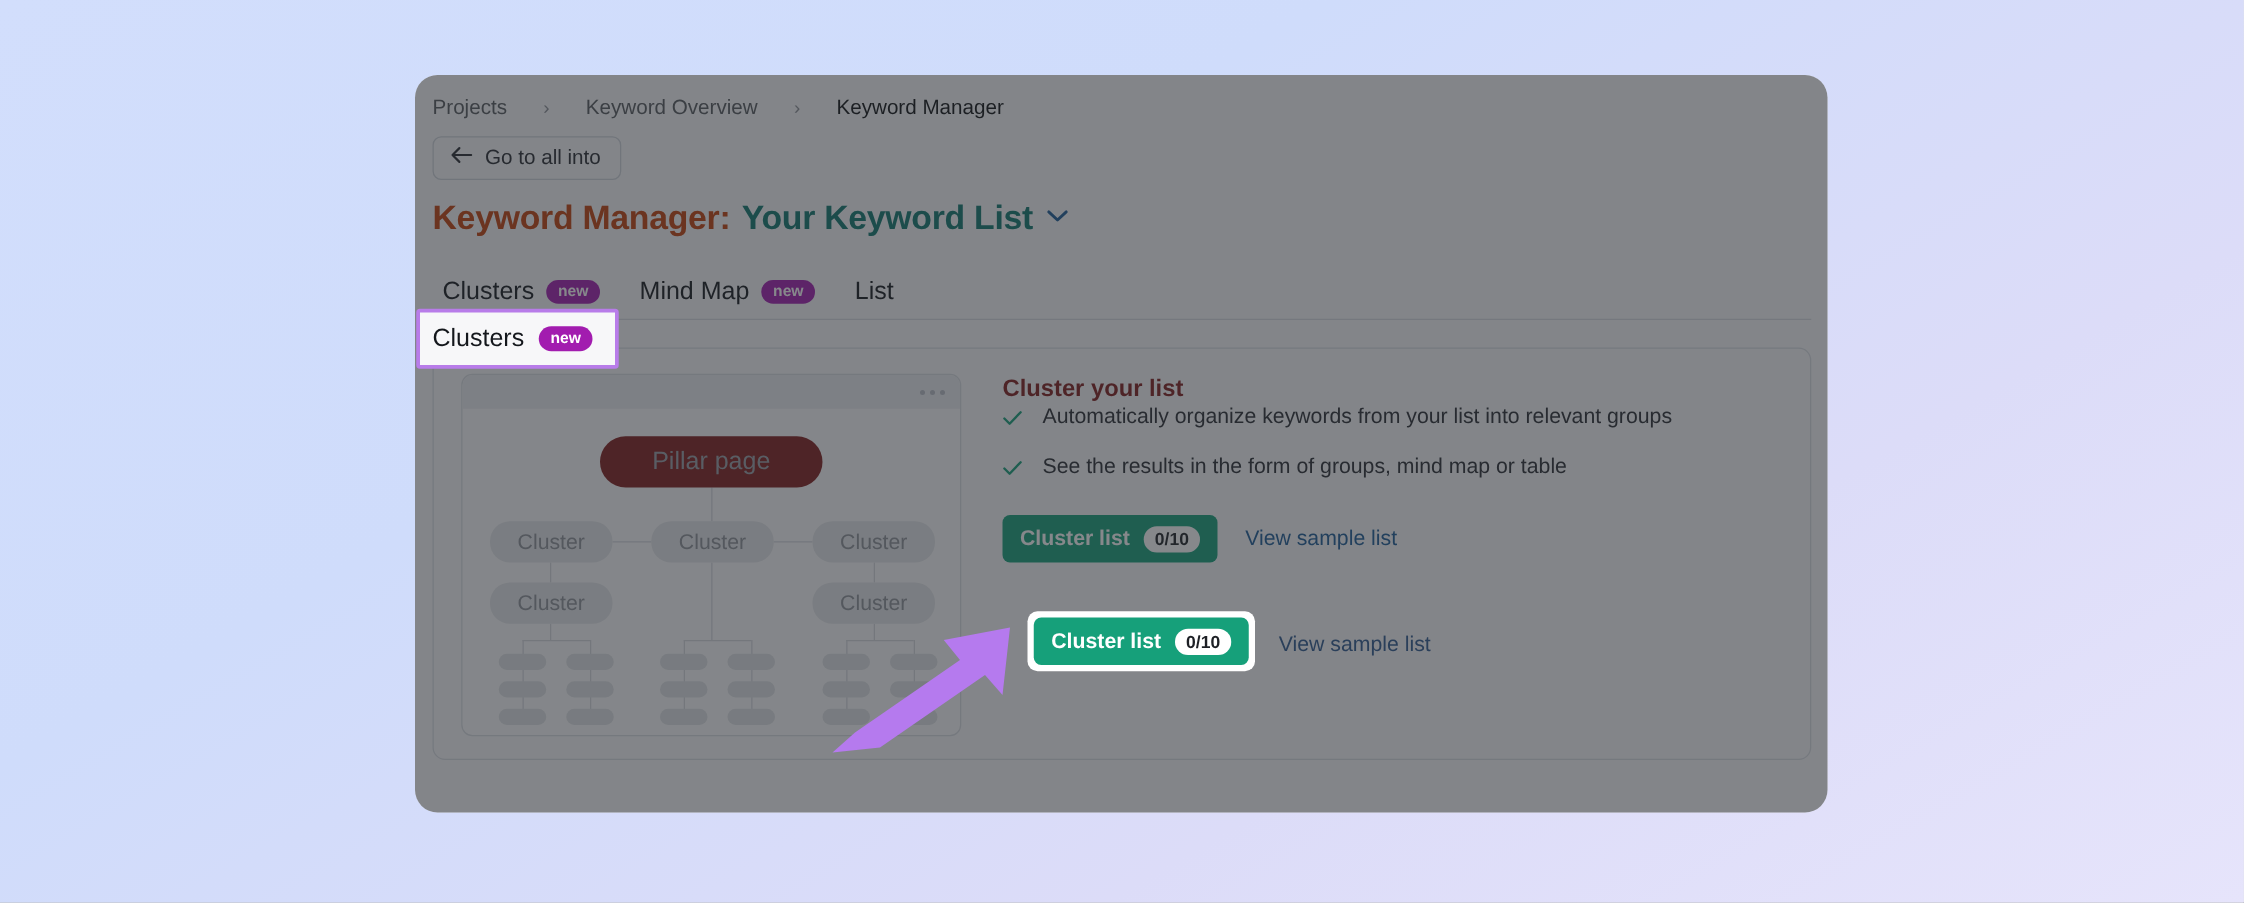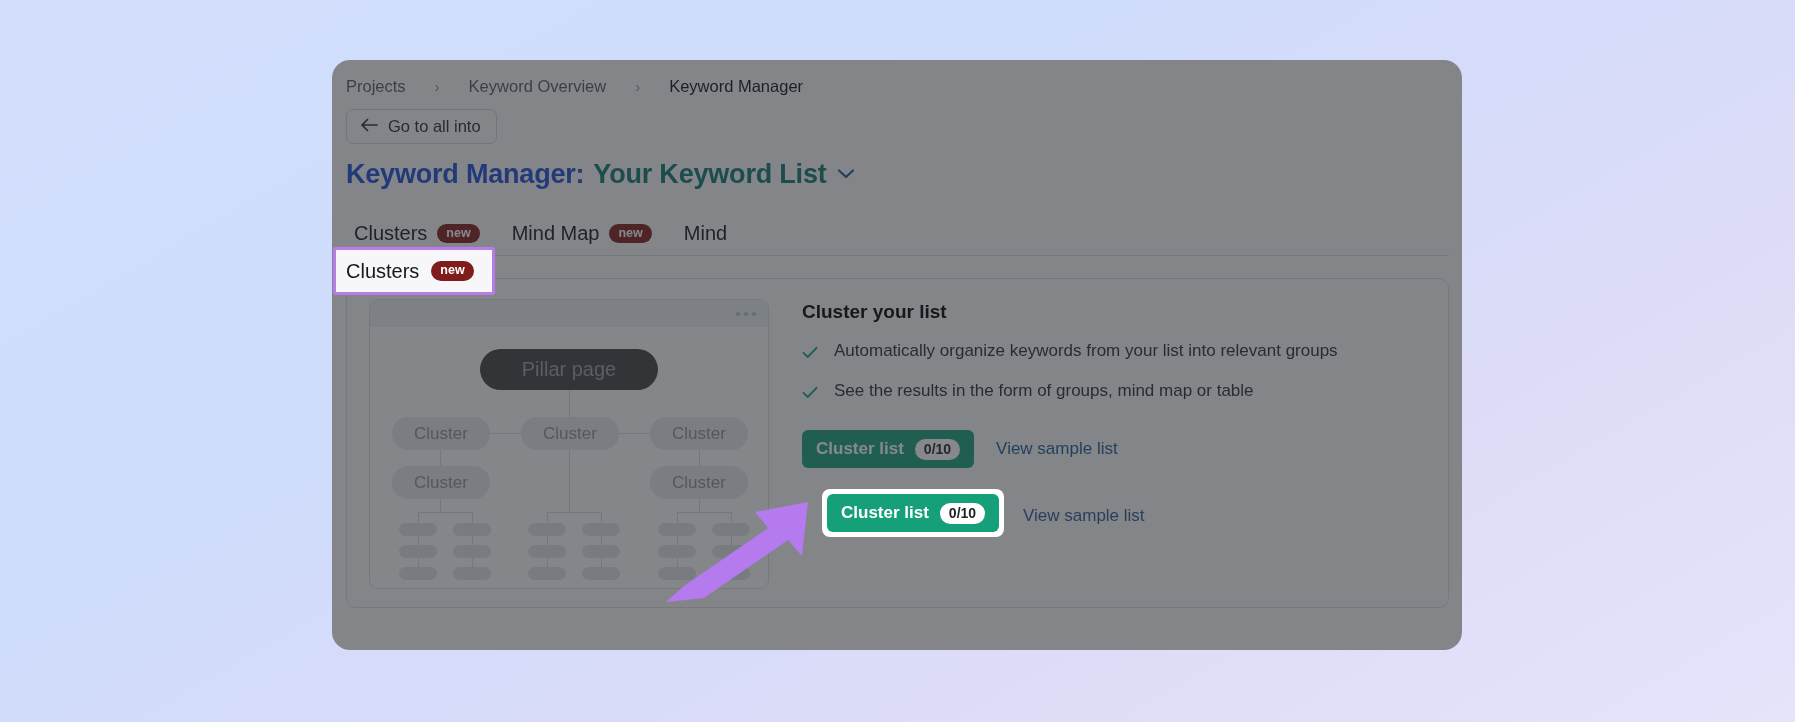--- a/index.html
+++ b/index.html
@@ -56,21 +56,21 @@
   }
   .arrow-left { display: block; }
 
   
   .title-row {
     display: flex; align-items: center;
     margin: 15px 0 0 14px;
     position: relative;
   }
   .title-main {
-    font-size: 27px; font-weight: bold; color: #1d4ed8;
+    font-size: 27px; font-weight: bold; color: #c2410c;
     letter-spacing: -0.2px;
   }
   .title-link {
     font-size: 27px; font-weight: bold; color: #0f766e;
     margin-left: 9px; cursor: pointer;
     letter-spacing: -0.2px;
   }
   .title-chevron { margin-left: 9px; display: block; cursor: pointer; }
 
   
@@ -87,21 +87,21 @@
     display: inline-flex; align-items: center; gap: 10px;
     font-size: 20px; color: #14171c;
     padding: 0 16px;
     height: 44px;
     cursor: pointer;
     position: relative;
   }
   .tab:first-child { padding-left: 8px; }
   .badge-new {
     display: inline-flex; align-items: center; justify-content: center;
-    background: #7f1d1d;
+    background: #a21caf;
     color: #ffffff;
     font-size: 12.5px; font-weight: bold;
     border-radius: 11px;
     padding: 3px 9px 4px;
     line-height: 1;
   }
 
   
   .hl-clusters {
     position: absolute;
@@ -152,21 +152,21 @@
     background: #e4e6ea;
     color: #8d9198;
     border-radius: 16px;
     display: flex; align-items: center; justify-content: center;
     font-size: 17px;
     white-space: nowrap;
   }
   .node.pillar {
     left: 110px; top: 22px; width: 178px; height: 41px;
     font-size: 20px; border-radius: 21px;
-    background: #404040; color: #9a9ea6;
+    background: #7f1d1d; color: #9a9ea6;
   }
   .node.c1 { left: 22px;  top: 90px;  width: 98px; height: 33px; }
   .node.c2 { left: 151px; top: 90px;  width: 98px; height: 33px; }
   .node.c3 { left: 280px; top: 90px;  width: 98px; height: 33px; }
   .node.c4 { left: 22px;  top: 139px; width: 98px; height: 33px; }
   .node.c5 { left: 280px; top: 139px; width: 98px; height: 33px; }
 
   .leaf {
     position: absolute;
     width: 38px; height: 13px;
@@ -174,22 +174,21 @@
     background: #dfe2e6;
   }
   .edge { position: absolute; background: #d5d8de; }
 
   
   .info {
     margin: 22px 0 0 33px;
     flex: 1;
   }
   .info-title {
-    font-size: 19px; font-weight: bold; color: #000000;
-    margin-bottom: 18px;
+    font-size: 19px; font-weight: bold; color: #7f1d1d;
   }
   .feat {
     display: flex; align-items: flex-start; gap: 16px;
     margin-bottom: 17px;
     font-size: 17px; color: #2a2d33;
   }
   .check { margin-top: 3px; flex: none; display: block; }
 
   .cta-row { display: flex; align-items: center; gap: 22px; margin-top: 26px; }
   .cluster-btn {
@@ -277,21 +276,21 @@
   <div class="tabs">
     <div class="tab">
       <span>Clusters</span>
       <span class="badge-new">new</span>
     </div>
     <div class="tab">
       <span>Mind Map</span>
       <span class="badge-new">new</span>
     </div>
     <div class="tab">
-      <span>Mind</span>
+      <span>List</span>
     </div>
   </div>
 
   
   <div class="panel">
 
     <div class="mock">
       <div class="mock-bar">
         <span class="mock-dot"></span>
         <span class="mock-dot"></span>

